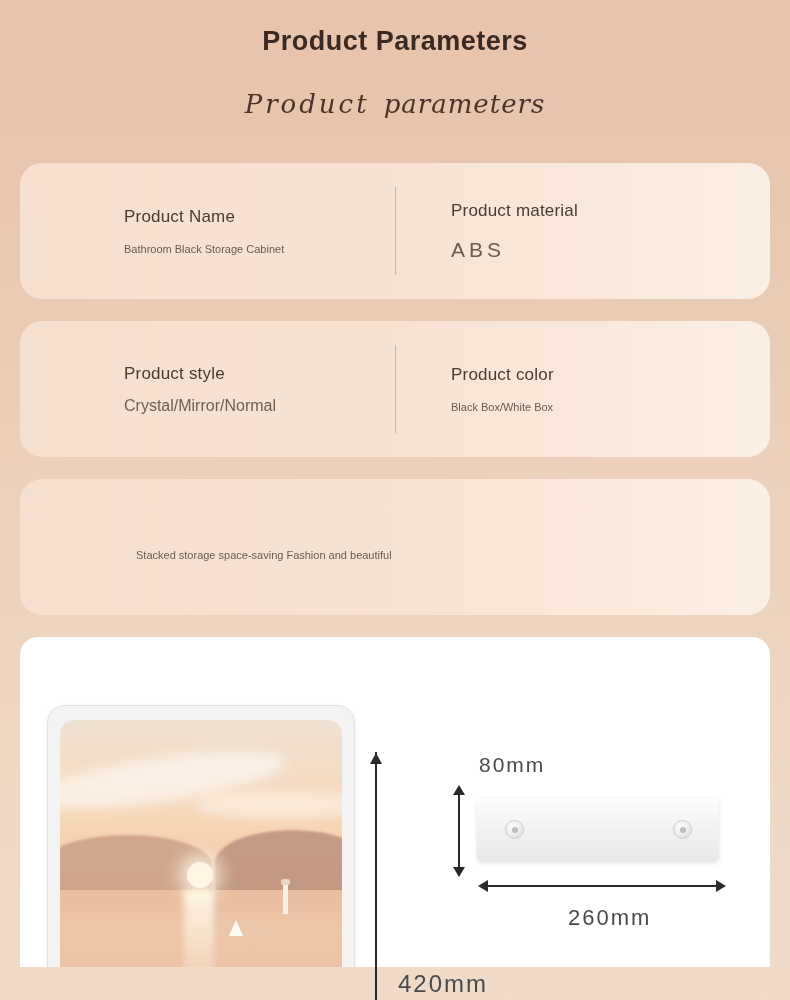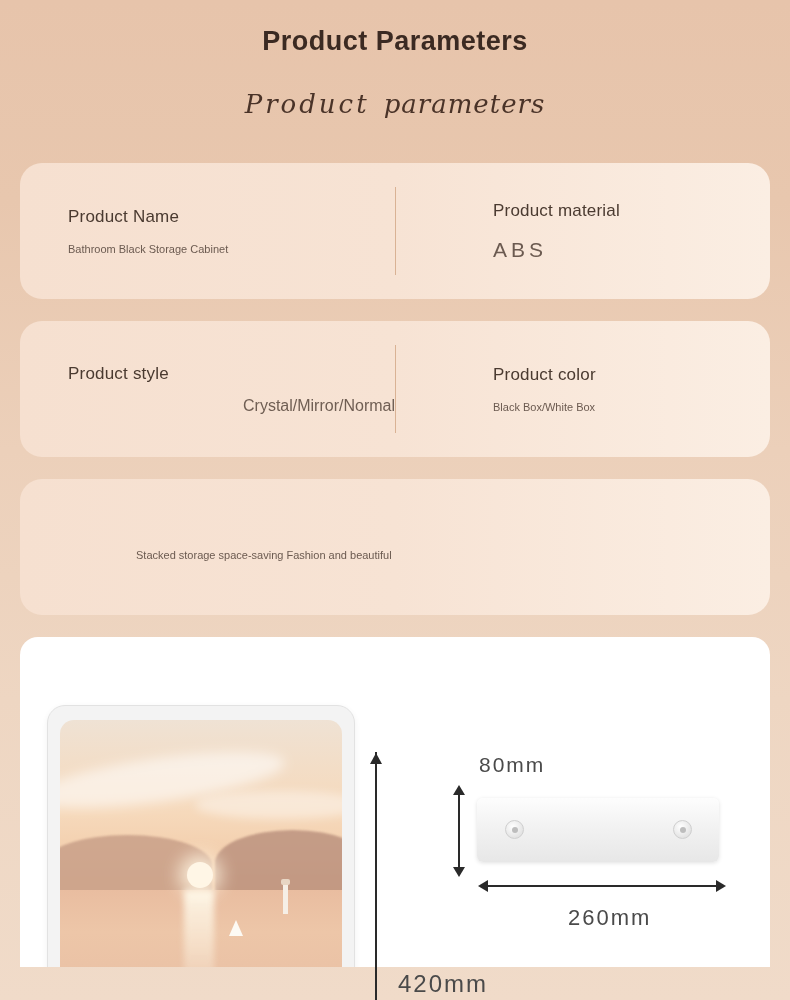--- a/index.html
+++ b/index.html
@@ -50,24 +50,24 @@
   }
 
   .card-2col {
     height: 136px;
     display: flex;
     align-items: center;
   }
 
   .col {
     width: 50%;
-    padding-left: 48px;
+    padding-left: 104px;
     position: relative;
   }
-  .col.right { padding-left: 98px; }
+  .col.right { padding-left: 56px; }
 
   .divider {
     position: absolute;
     left: 50%;
     top: 24px;
     bottom: 24px;
     width: 1px;
     background: #d9b294;
   }
 
@@ -88,21 +88,20 @@
   .value.big {
     font-size: 21px;
     letter-spacing: 4px;
     color: #6b5a50;
     margin-top: 17px;
   }
   .value.mid {
     font-size: 16px;
     color: #6f5e53;
     margin-top: 13px;
-    text-align: right;
   }
 
   .card-1col {
     height: 136px;
     padding: 0 0 0 116px;
     display: flex;
     flex-direction: column;
     justify-content: center;
   }
 

